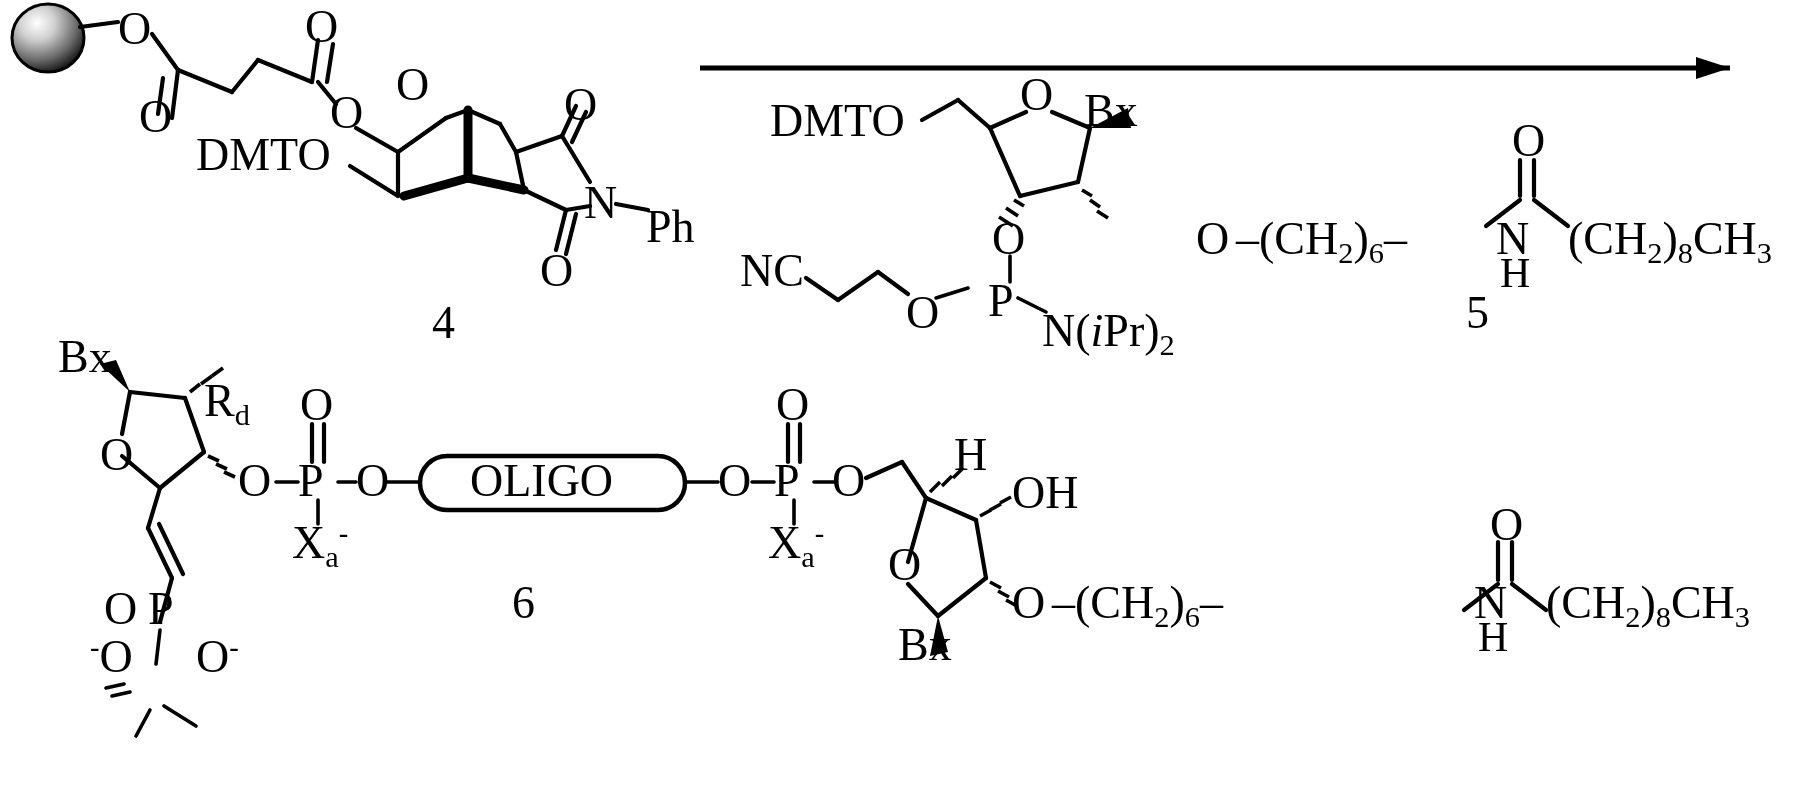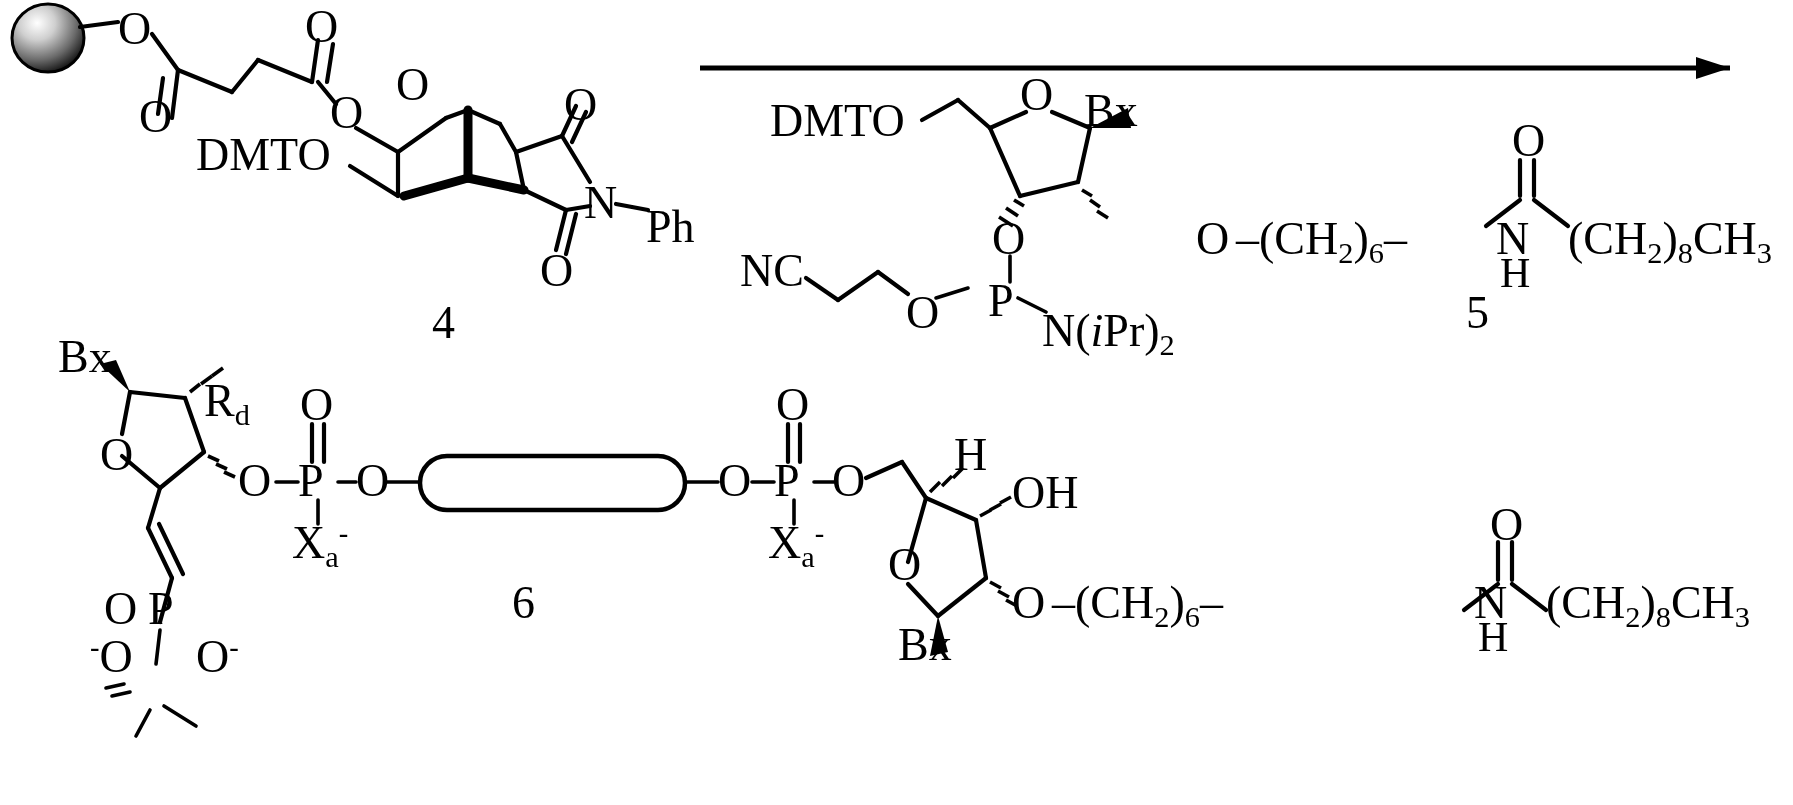--- a/index.html
+++ b/index.html
@@ -267,20 +267,21 @@
   <div class="lbl f46" style="left:300px; top:382px;">O</div>
   <div class="lbl f46" style="left:298px; top:458px;">P</div>
   <div class="lbl f46" style="left:356px; top:458px;">O</div>
   <div class="lbl f46" style="left:292px; top:520px;"><span>X</span><span class="sub">a</span><span class="sup">-</span></div>
 
   <div class="lbl f46" style="left:104px; top:586px;">O</div>
   <div class="lbl f46" style="left:148px; top:586px;">P</div>
   <div class="lbl f46" style="left:90px; top:634px;"><span class="sup">-</span><span>O</span></div>
   <div class="lbl f46" style="left:196px; top:634px;"><span>O</span><span class="sup">-</span></div>
 
+  <div class="lbl f46" style="left:470px; top:458px;">OLIGO</div>
 
   <div class="lbl f46" style="left:512px; top:580px;">6</div>
 
   <div class="lbl f46" style="left:718px; top:458px;">O</div>
   <div class="lbl f46" style="left:776px; top:382px;">O</div>
   <div class="lbl f46" style="left:774px; top:458px;">P</div>
   <div class="lbl f46" style="left:832px; top:458px;">O</div>
   <div class="lbl f46" style="left:768px; top:520px;"><span>X</span><span class="sub">a</span><span class="sup">-</span></div>
 
   <div class="lbl f46" style="left:954px; top:432px;">H</div>

